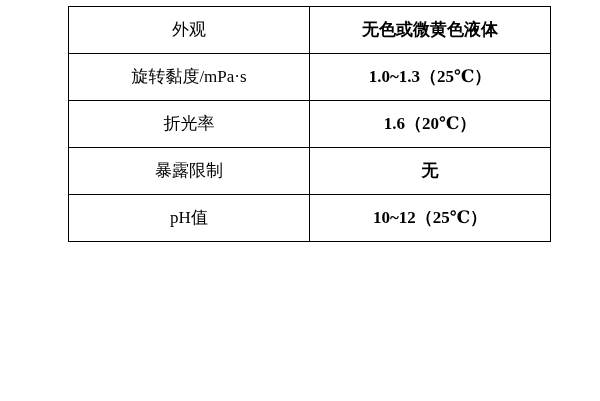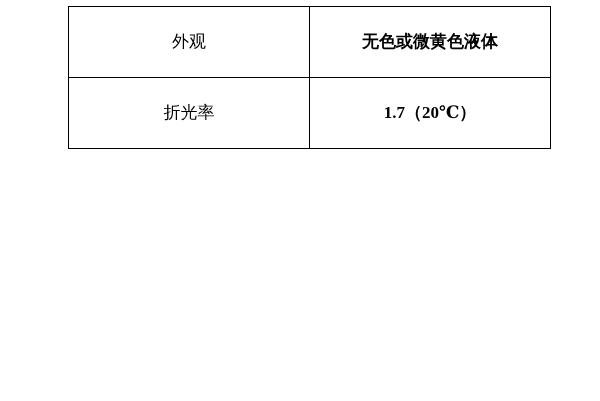--- a/index.html
+++ b/index.html
@@ -32,21 +32,21 @@
     width: 464px;
     table-layout: fixed;
   }
   table.props td {
     border: 1px solid #000000;
     text-align: center;
     vertical-align: middle;
     height: 46px;
     font-size: 17px;
     line-height: 1.2;
-    padding: 12px 4px;
+    padding: 0 4px;
     font-family: "Liberation Serif", "DejaVu Serif", serif;
   }
   table.props tr td:first-child {
     width: 232px;
   }
   table.props tr td:last-child {
     width: 232px;
     font-weight: bold;
   }
   
@@ -59,19 +59,31 @@
 
 <div class="sheet">
   <div class="table-wrap">
     <table class="props">
       <tbody>
         <tr>
           <td>外观</td>
           <td>无色或微黄色液体</td>
         </tr>
         <tr>
+          <td>旋转黏度/mPa·s</td>
+          <td>1.0~1.3（25℃）</td>
+        </tr>
+        <tr>
           <td>折光率</td>
-          <td>1.7（20℃）</td>
+          <td>1.6（20℃）</td>
+        </tr>
+        <tr>
+          <td>暴露限制</td>
+          <td>无</td>
+        </tr>
+        <tr>
+          <td>pH值</td>
+          <td>10~12（25℃）</td>
         </tr>
       </tbody>
     </table>
   </div>
 </div>
 
 </body></html>

